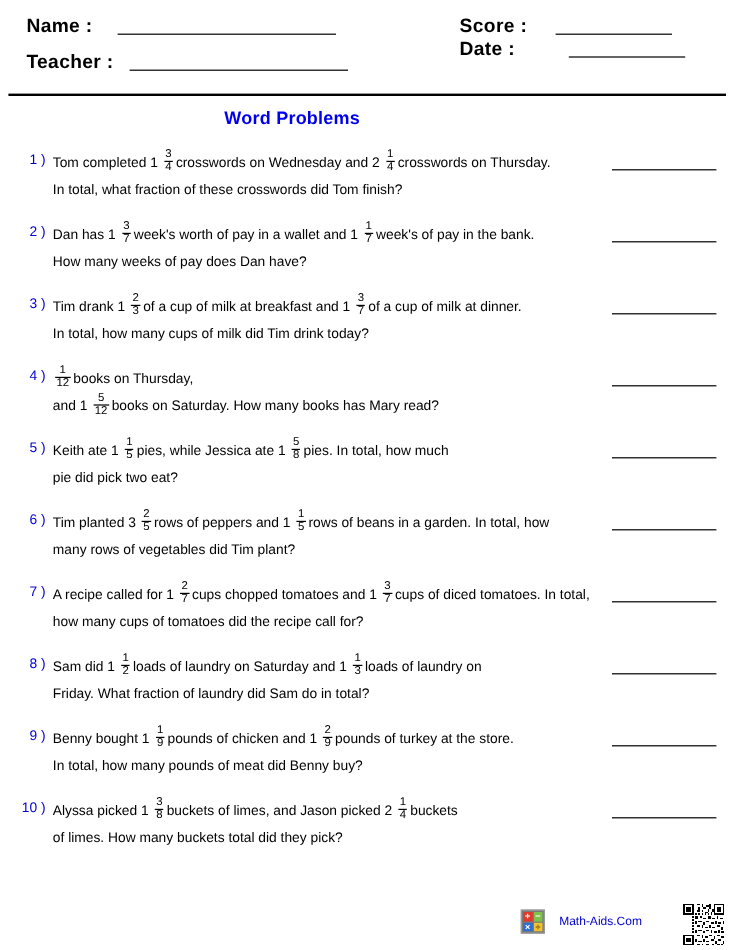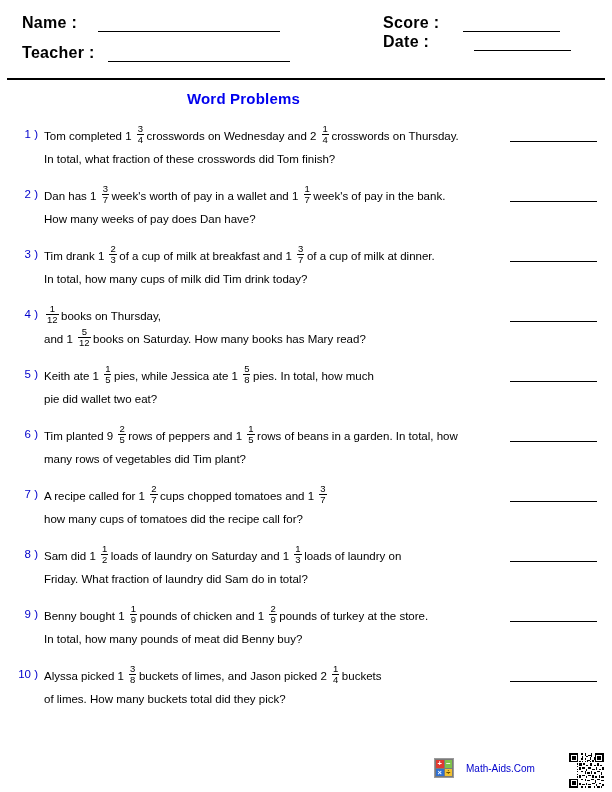--- a/index.html
+++ b/index.html
@@ -19,21 +19,21 @@
   
   .header {
     position: absolute;
     left: 0; top: 0;
     width: 612px;
     height: 78px;
   }
   .hdr-row {
     position: absolute;
     display: flex;
-    align-items: flex-end;
+    align-items: center;
   }
   .hdr-label {
     font-size: 16px;
     font-weight: bold;
     letter-spacing: 0.3px;
     white-space: nowrap;
     color: #000;
   }
   .hdr-blank {
     border-bottom: 1.6px solid #000;
@@ -250,36 +250,36 @@
       <div class="p-body">
         <div class="p-line"><span class="frac"><span class="num">1</span><span class="den">12</span></span><span>books on Thursday, </span></div>
         <div class="p-line"><span>and 1 </span><span class="frac"><span class="num">5</span><span class="den">12</span></span><span>books on Saturday. How many books has Mary read? </span></div>
       </div>
       <div class="answer-line"></div>
     </div>
     <div class="problem">
       <div class="p-num">5 )</div>
       <div class="p-body">
         <div class="p-line"><span>Keith ate 1 </span><span class="frac"><span class="num">1</span><span class="den">5</span></span><span>pies, while Jessica ate 1 </span><span class="frac"><span class="num">5</span><span class="den">8</span></span><span>pies. In total, how much </span></div>
-        <div class="p-line"><span>pie did wallet two eat? </span></div>
+        <div class="p-line"><span>pie did pick two eat? </span></div>
       </div>
       <div class="answer-line"></div>
     </div>
     <div class="problem">
       <div class="p-num">6 )</div>
       <div class="p-body">
-        <div class="p-line"><span>Tim planted 9 </span><span class="frac"><span class="num">2</span><span class="den">5</span></span><span>rows of peppers and 1 </span><span class="frac"><span class="num">1</span><span class="den">5</span></span><span>rows of beans in a garden. In total, how </span></div>
+        <div class="p-line"><span>Tim planted 3 </span><span class="frac"><span class="num">2</span><span class="den">5</span></span><span>rows of peppers and 1 </span><span class="frac"><span class="num">1</span><span class="den">5</span></span><span>rows of beans in a garden. In total, how </span></div>
         <div class="p-line"><span>many rows of vegetables did Tim plant? </span></div>
       </div>
       <div class="answer-line"></div>
     </div>
     <div class="problem">
       <div class="p-num">7 )</div>
       <div class="p-body">
-        <div class="p-line"><span>A recipe called for 1 </span><span class="frac"><span class="num">2</span><span class="den">7</span></span><span>cups chopped tomatoes and 1 </span><span class="frac"><span class="num">3</span><span class="den">7</span></span></div>
+        <div class="p-line"><span>A recipe called for 1 </span><span class="frac"><span class="num">2</span><span class="den">7</span></span><span>cups chopped tomatoes and 1 </span><span class="frac"><span class="num">3</span><span class="den">7</span></span><span>cups of diced tomatoes. In total, </span></div>
         <div class="p-line"><span>how many cups of tomatoes did the recipe call for? </span></div>
       </div>
       <div class="answer-line"></div>
     </div>
     <div class="problem">
       <div class="p-num">8 )</div>
       <div class="p-body">
         <div class="p-line"><span>Sam did 1 </span><span class="frac"><span class="num">1</span><span class="den">2</span></span><span>loads of laundry on Saturday and 1 </span><span class="frac"><span class="num">1</span><span class="den">3</span></span><span>loads of laundry on </span></div>
         <div class="p-line"><span>Friday. What fraction of laundry did Sam do in total? </span></div>
       </div>

